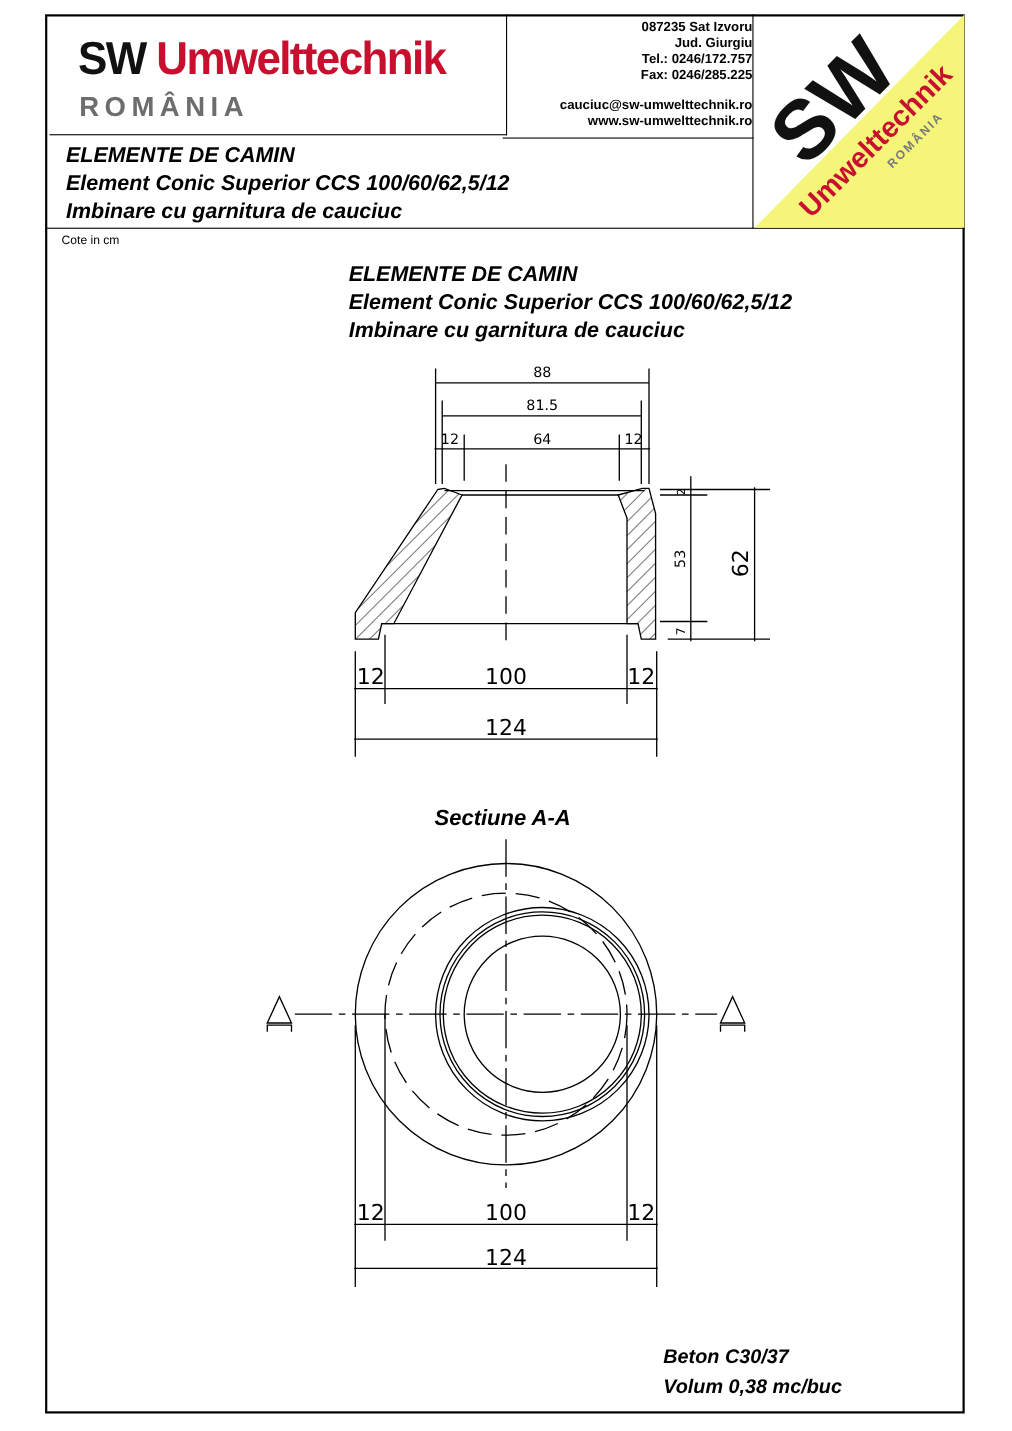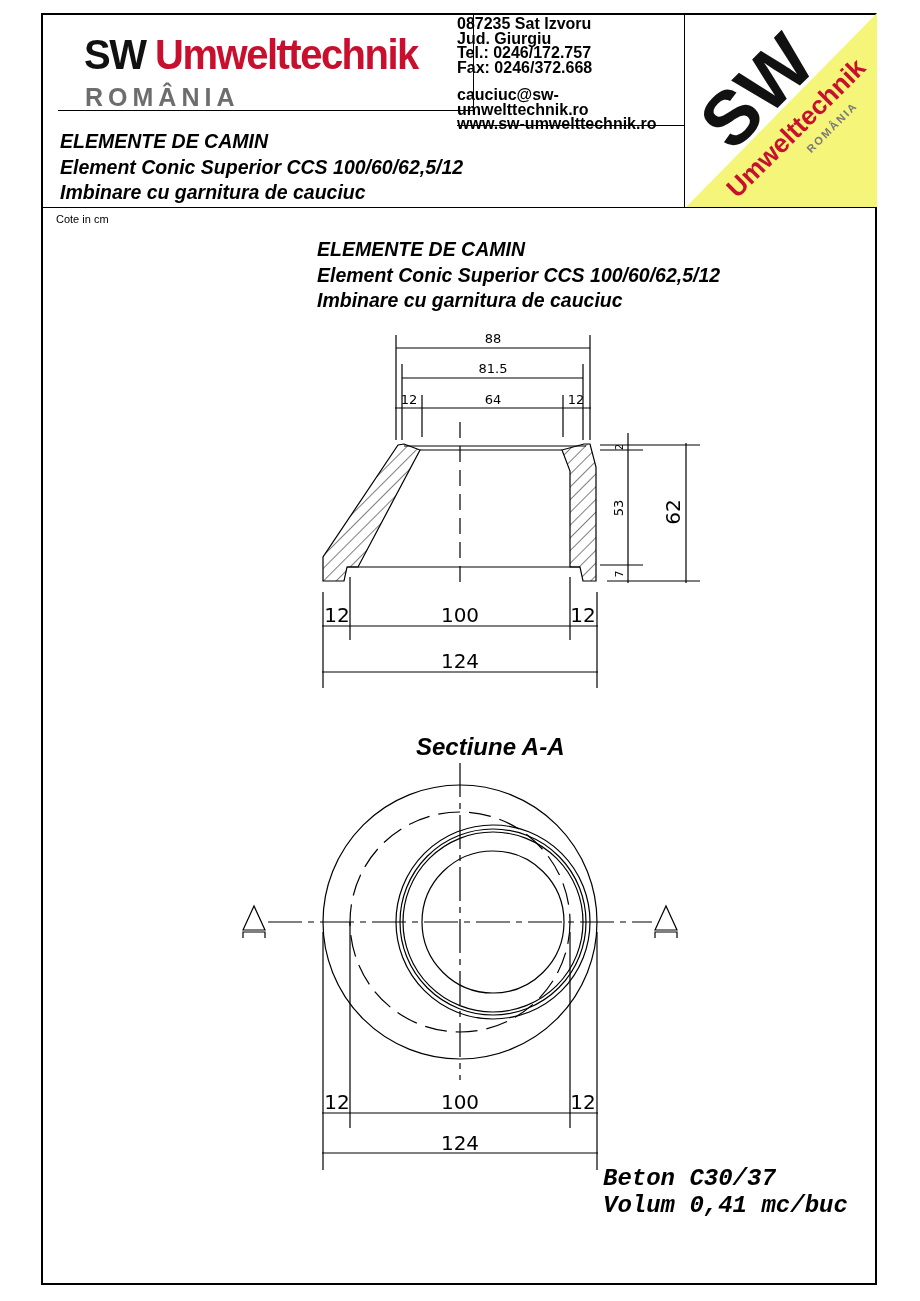--- a/index.html
+++ b/index.html
@@ -1,51 +1,51 @@
 <!DOCTYPE html>
 <html><head>
   <meta charset="utf-8">
   <style>
     html, body { margin: 0; padding: 0; background: #ffffff; }
     body { width: 920px; height: 1301px; position: relative; overflow: hidden; font-family: "Liberation Sans", sans-serif; color: #000; }
     .frame { position: absolute; left: 41px; top: 13px; width: 836px; height: 1272px; border: 2px solid #000; box-sizing: border-box; }
-    .hdr-logo { position: absolute; left: 58px; top: 13px; width: 416px; height: 98px; border-right: 1.5px solid #000; border-bottom: 1.5px solid #000; box-sizing: border-box; }
+    .hdr-logo { position: absolute; left: 45px; top: 13px; width: 416px; height: 110px; border-right: 1.5px solid #000; border-bottom: 1.5px solid #000; box-sizing: border-box; }
     .logo-main { position: absolute; left: 26px; top: 17px; font-weight: bold; font-size: 40px; letter-spacing: -1.5px; line-height: 48px; white-space: nowrap; transform: scaleY(1.05); }
     .logo-sw { color: #111; }
     .logo-um { color: #c8102e; }
     .logo-sub { position: absolute; left: 27px; top: 70px; font-size: 25px; letter-spacing: 5px; color: #6d6d6d; font-weight: bold; }
-    .hdr-contact { position: absolute; left: 457px; top: 13px; width: 228px; height: 113px; border-right: 1.5px solid #000; border-bottom: 1.5px solid #000; box-sizing: border-box; text-align: left; font-size: 16px; font-weight: bold; line-height: 14.5px; padding-top: 4px; }
+    .hdr-contact { position: absolute; left: 457px; top: 13px; width: 228px; height: 113px; border-right: 1.5px solid #000; border-bottom: 1.5px solid #000; box-sizing: border-box; text-align: right; font-size: 12px; font-weight: bold; line-height: 14.5px; padding-top: 4px; }
     .hdr-contact .gap { height: 13px; }
     .hdr-badge { position: absolute; left: 685px; top: 13px; width: 192px; height: 195px; border-bottom: 1.5px solid #000; box-sizing: border-box; overflow: hidden; }
     .hdr-title { position: absolute; left: 41px; top: 126px; width: 644px; height: 82px; border-right: 1.5px solid #000; border-bottom: 1.5px solid #000; box-sizing: border-box; padding: 3px 0 0 19px; font-style: italic; font-weight: bold; font-size: 19.5px; line-height: 25.5px; }
     .units { position: absolute; left: 56px; top: 213px; font-size: 11px; }
     .draw-title { position: absolute; left: 317px; top: 237px; font-style: italic; font-weight: bold; font-size: 19.5px; line-height: 25.5px; }
-    .section-label { position: absolute; left: 416px; top: 733px; font-style: italic; font-weight: bold; font-size: 24px; }
-    .notes { position: absolute; left: 603px; top: 1166px; font-style: italic; font-weight: bold; font-size: 24px; line-height: 26.5px; font-family: Liberation Mono, monospace; }
+    .section-label { position: absolute; left: 395px; top: 733px; font-style: italic; font-weight: bold; font-size: 20px; }
+    .notes { position: absolute; left: 603px; top: 1220px; font-style: italic; font-weight: bold; font-size: 18px; line-height: 26.5px; }
     svg.drawing { position: absolute; left: 0; top: 0; }
     .dim { font-family: "DejaVu Sans", sans-serif; fill: #000; }
   </style>
 </head>
 <body>
 
 <div class="frame"></div>
 
 <div class="hdr-logo">
   <div class="logo-main">
     <span class="logo-sw">SW</span>
     <span class="logo-um">Umwelttechnik</span>
   </div>
   <div class="logo-sub">ROMÂNIA</div>
 </div>
 
 <div class="hdr-contact">
   <div>087235 Sat Izvoru</div>
   <div>Jud. Giurgiu</div>
   <div>Tel.: 0246/172.757</div>
-  <div>Fax: 0246/372.668</div>
+  <div>Fax: 0246/285.225</div>
   <div class="gap"></div>
   <div>cauciuc@sw-umwelttechnik.ro</div>
   <div>www.sw-umwelttechnik.ro</div>
 </div>
 
 <div class="hdr-badge">
   <svg width="192" height="195" viewBox="0 0 192 195">
     <polygon points="192,0 192,195 0,195" fill="#f5f57a"></polygon>
     <g transform="translate(96,100) rotate(-45)">
       <text x="-2" y="-6" text-anchor="middle" font-family="Liberation Sans, sans-serif" font-weight="bold" font-size="76" fill="#111">SW</text>
@@ -158,14 +158,14 @@
     <text x="460" y="1109" text-anchor="middle">100</text>
     <text x="583" y="1109" text-anchor="middle">12</text>
     <text x="460" y="1150" text-anchor="middle">124</text>
   </g>
 </svg>
 
 <div class="section-label">Sectiune A-A</div>
 
 <div class="notes">
   <div>Beton C30/37</div>
-  <div>Volum 0,41 mc/buc</div>
+  <div>Volum 0,38 mc/buc</div>
 </div>
 
 </body></html>

